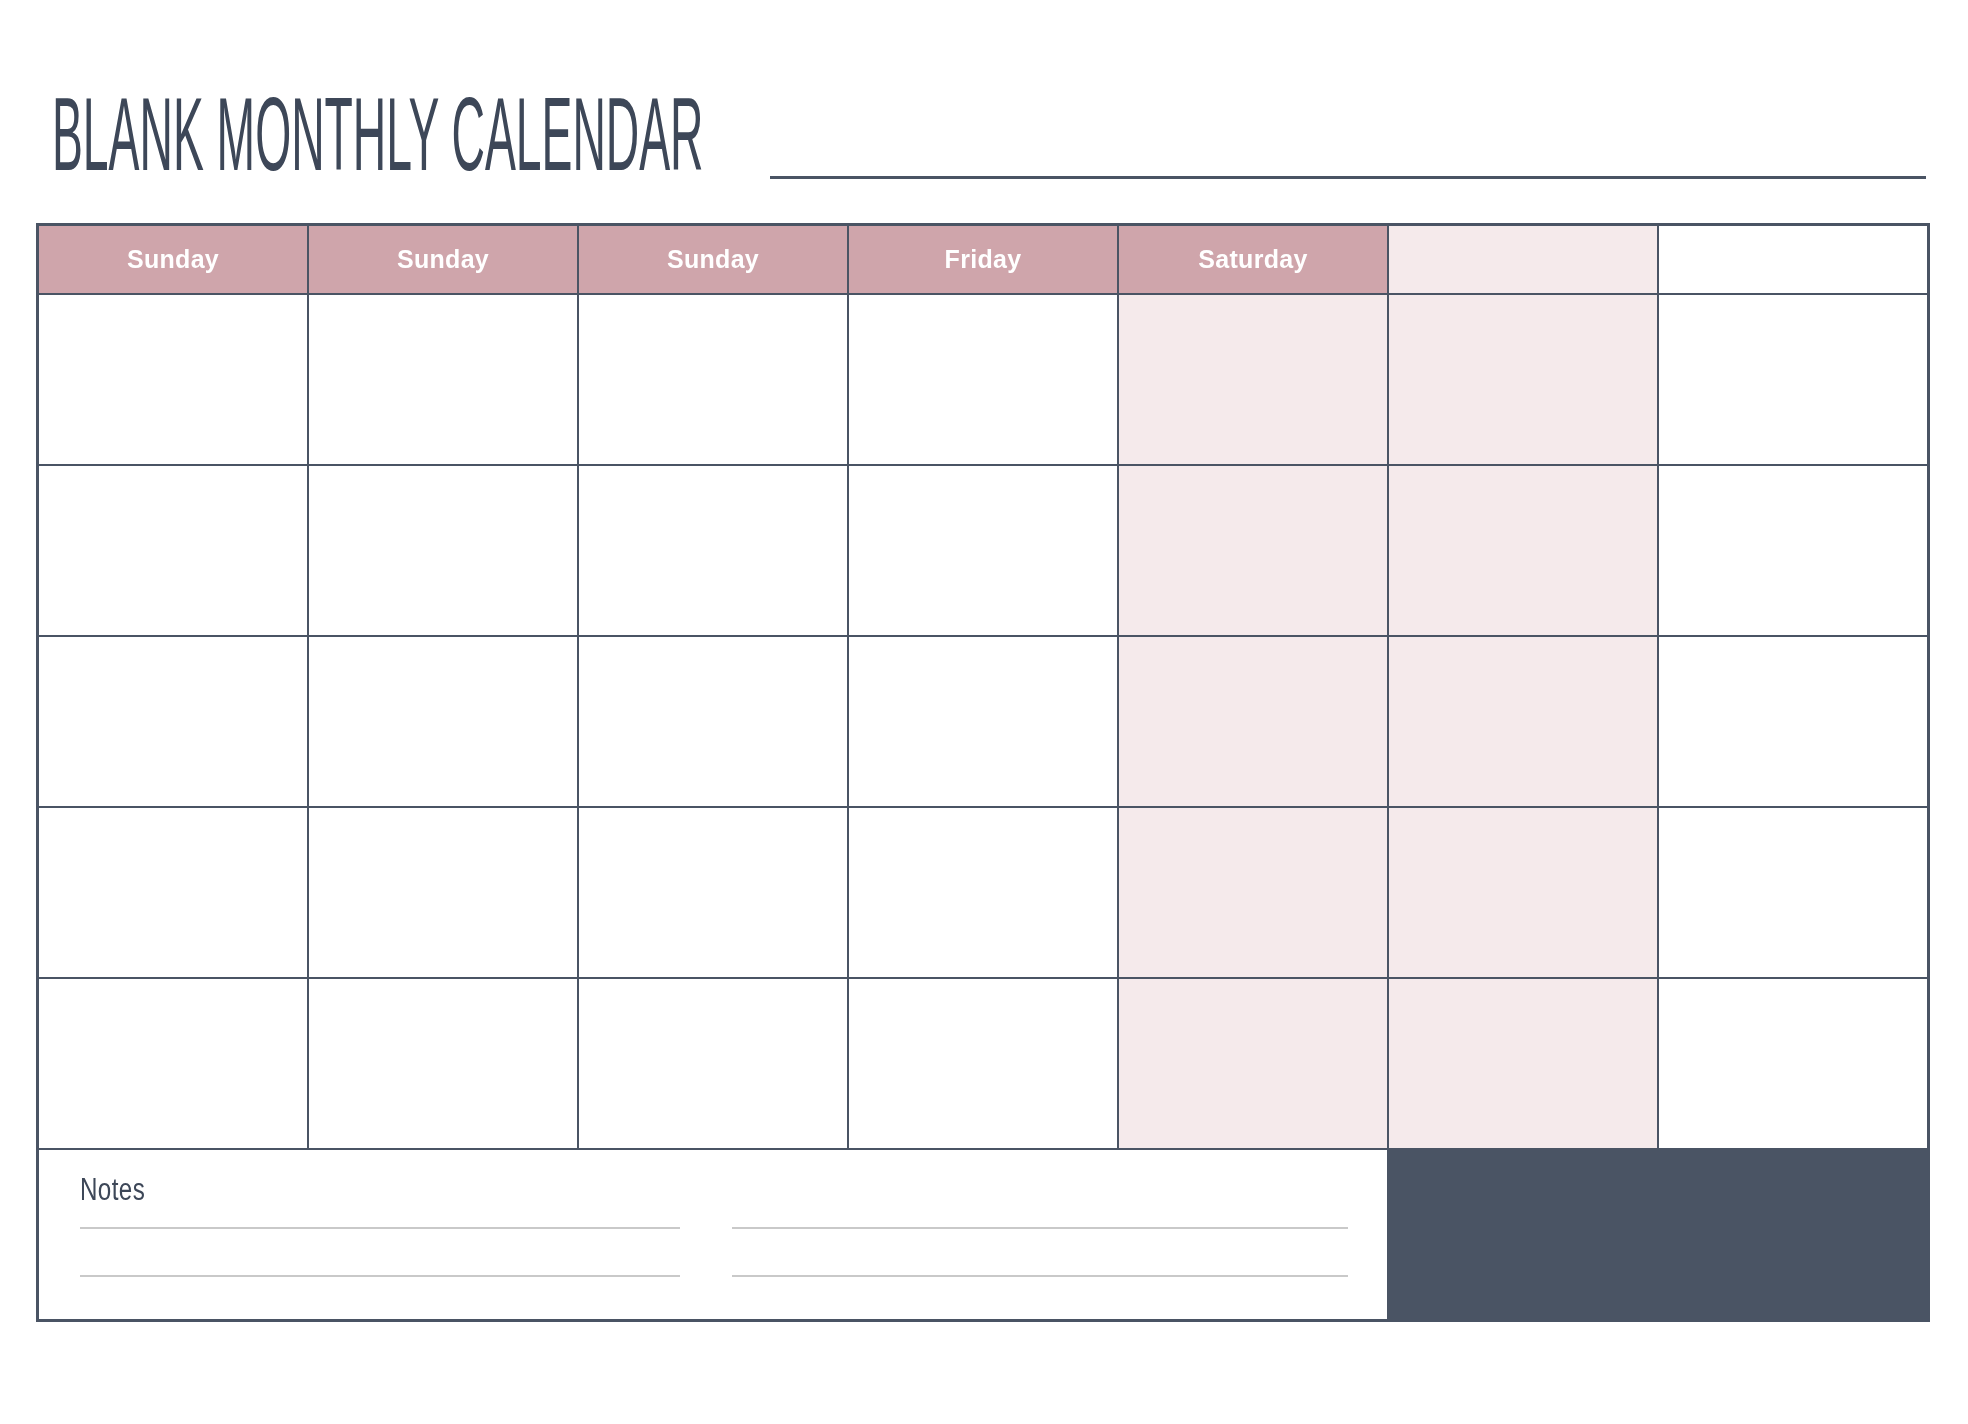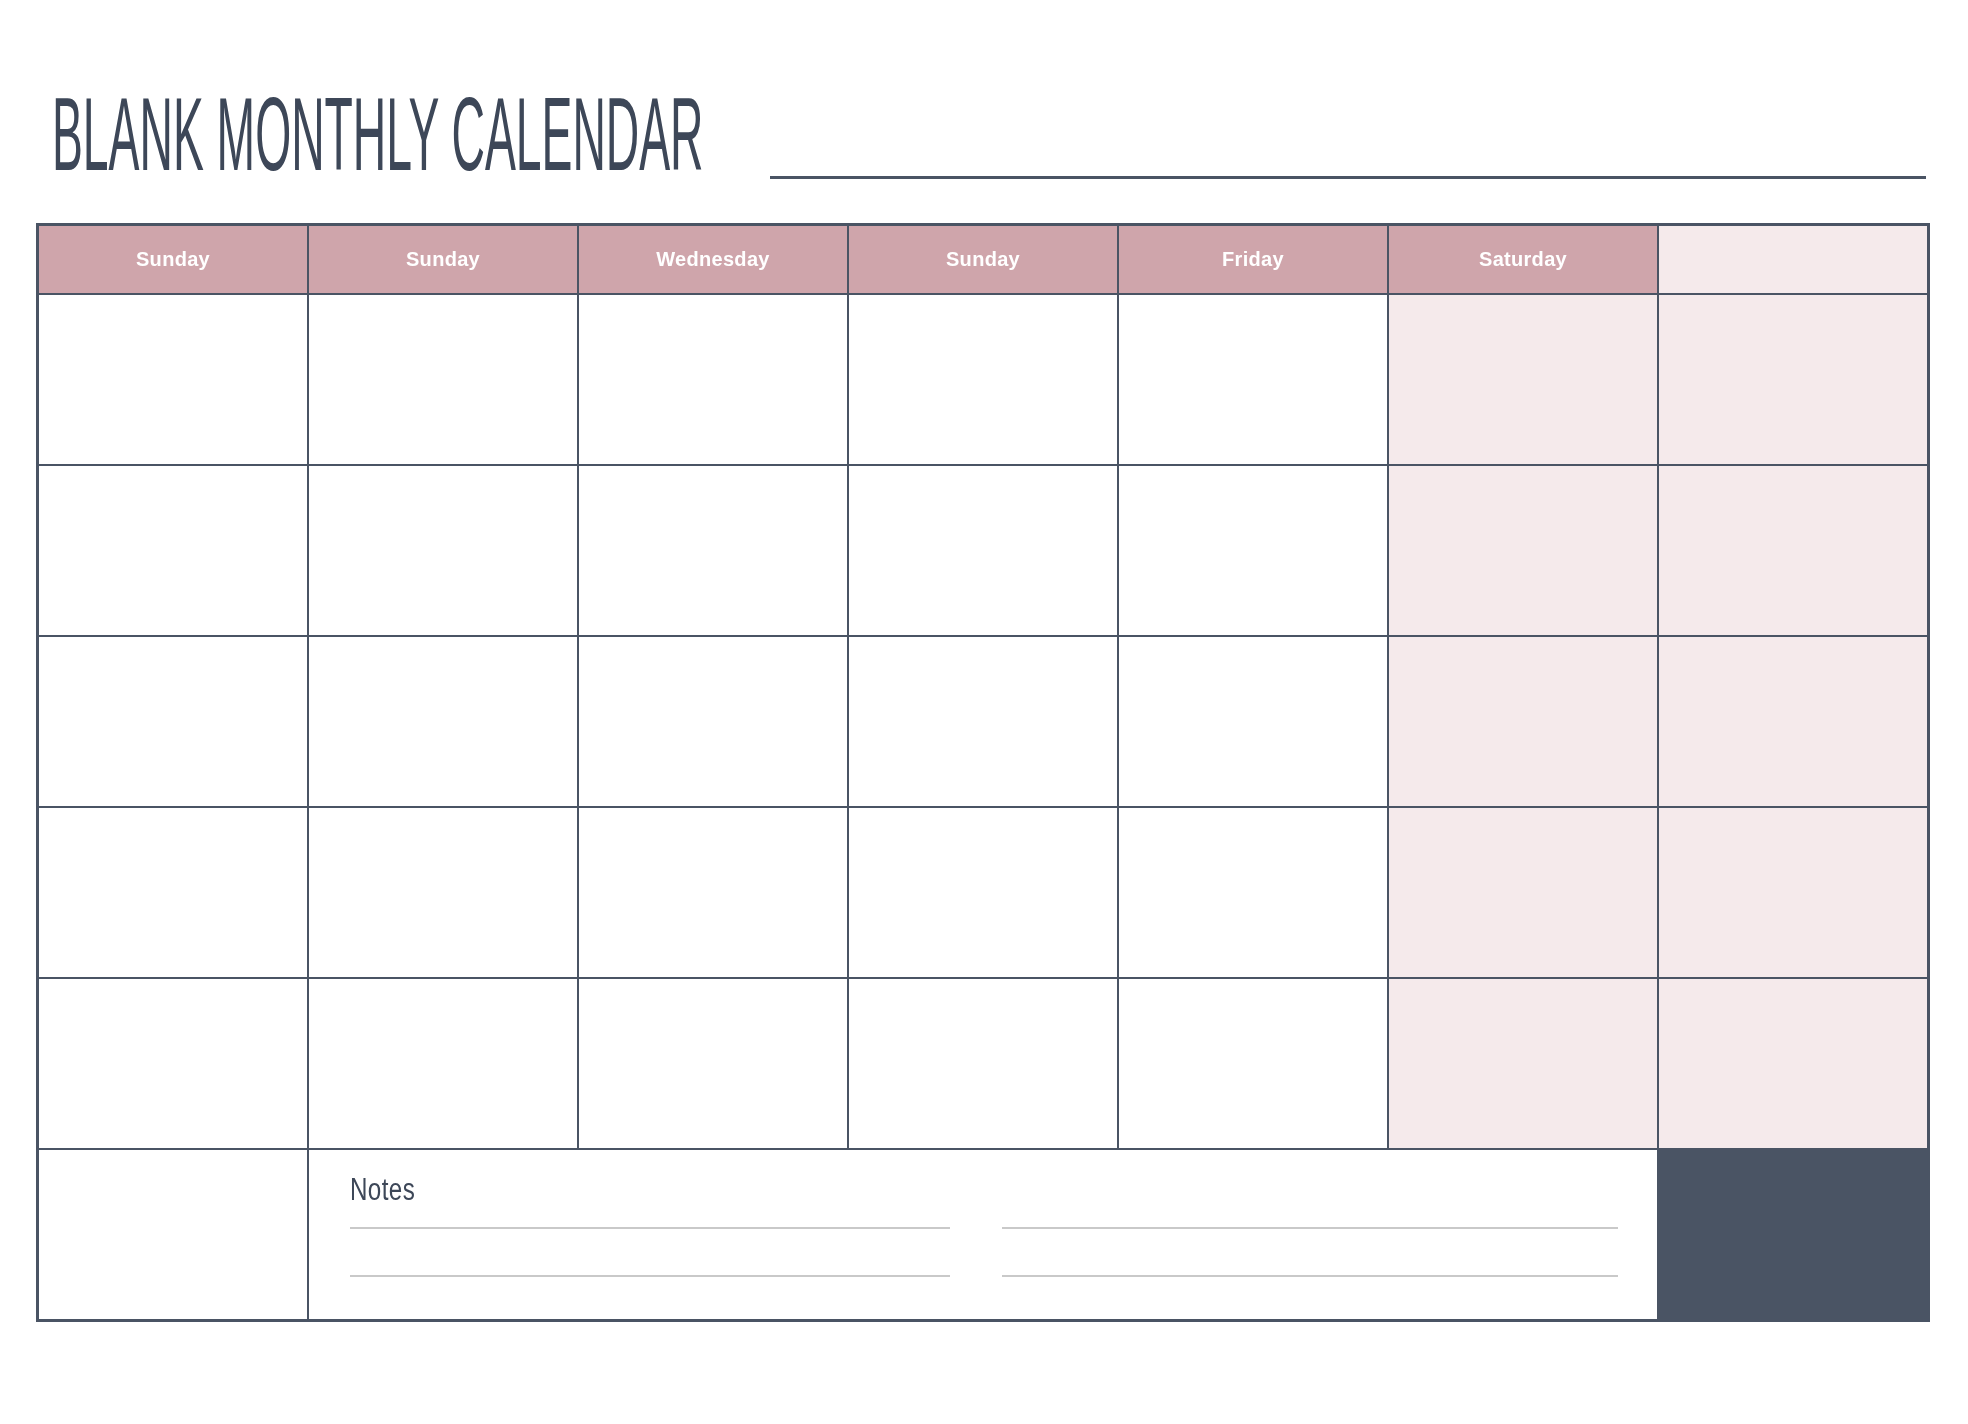--- a/index.html
+++ b/index.html
@@ -53,21 +53,21 @@
     grid-template-columns: repeat(7, 1fr);
     grid-template-rows: 67px repeat(6, 1fr);
     gap: 2px;
   }
   .day-header {
     background: var(--header-bg, #cfa5ab);
     color: var(--header-text, #ffffff);
     display: flex;
     align-items: center;
     justify-content: center;
-    font-size: 20px;
+    font-size: 25px;
     font-weight: 700;
     letter-spacing: 0.3px;
   }
   .cell {
     background: var(--cell-bg, #ffffff);
   }
   .cell.weekend {
     background: var(--weekend-bg, #f5eaeb);
   }
 
@@ -102,21 +102,20 @@
 <body>
 
 <h1 class="page-title">BLANK MONTHLY CALENDAR</h1>
 
 <div class="title-rule"></div>
 
 <div class="calendar">
 
 <div class="day-header">Sunday</div>
     <div class="day-header">Sunday</div>
-    <div class="day-header">Wednesday</div>
     <div class="day-header">Sunday</div>
     <div class="day-header">Friday</div>
     <div class="day-header">Saturday</div>
     <div class="cell weekend"></div>
     <div class="cell"></div>
     <div class="cell"></div>
     <div class="cell"></div>
     <div class="cell"></div>
     <div class="cell"></div>
     <div class="cell weekend"></div>

